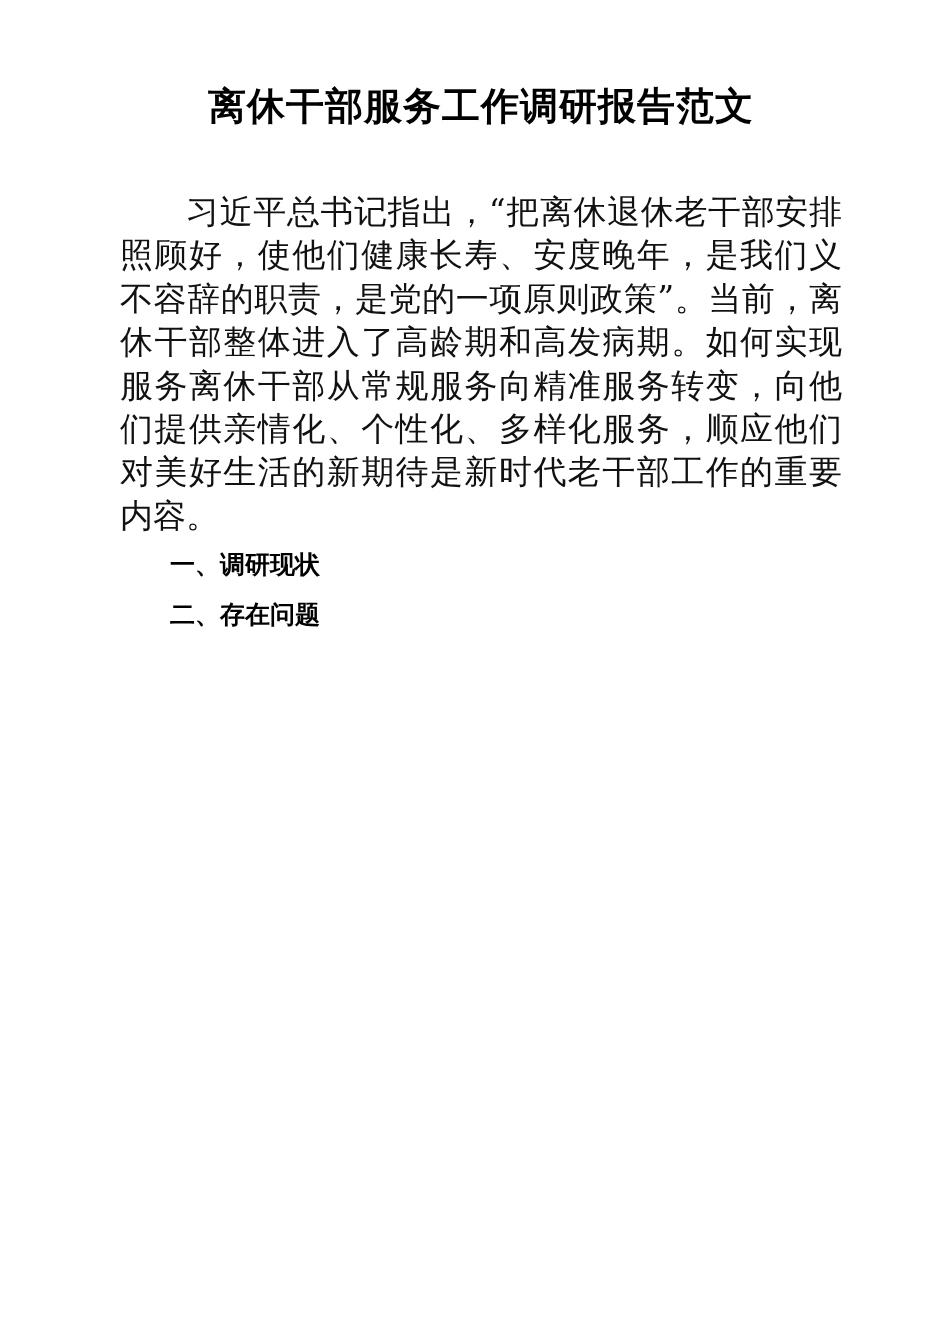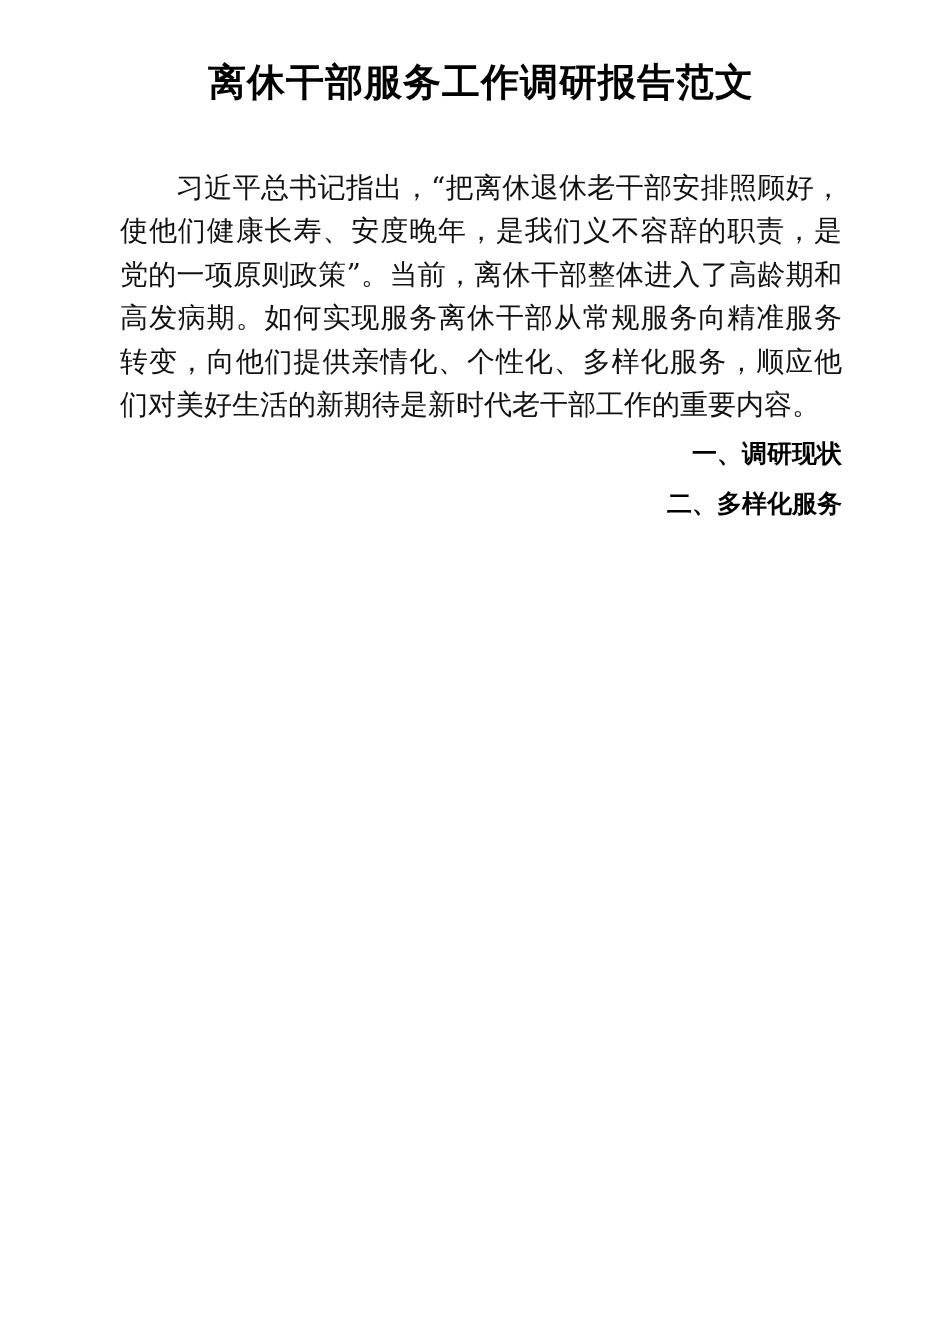--- a/index.html
+++ b/index.html
@@ -11,63 +11,63 @@
     width: 950px;
     height: 1344px;
     overflow: hidden;
     font-family: "DejaVu Serif", serif;
     color: #000000;
   }
   .page {
     box-sizing: border-box;
     width: 950px;
     height: 1344px;
-    padding: 56px 108px 0 120px;
+    padding: 80px 108px 0 120px;
     background: #ffffff;
   }
   .doc-title {
     margin: 0 0 58px 0;
     font-family: "DejaVu Serif", serif;
     font-weight: bold;
     font-size: 38px;
     line-height: 52px;
     text-align: center;
     letter-spacing: 1px;
     color: #000000;
   }
   .body-para {
     margin: 0;
     font-family: "DejaVu Serif", serif;
     font-weight: normal;
-    font-size: 28px;
+    font-size: 33px;
     line-height: 43.4px;
     text-align: justify;
     text-justify: inter-character;
     text-indent: 2em;
     color: #111111;
   }
   .section-heading {
     margin: 6px 0 2px 0;
     font-family: "DejaVu Sans", sans-serif;
     font-weight: bold;
     font-size: 25px;
     line-height: 43.4px;
     text-indent: 2em;
-    text-align: right;
+    text-align: left;
     color: #000000;
   }
 </style>
 </head>
 <body>
 
 <div class="page">
 
   <h1 class="doc-title">离休干部服务工作调研报告范文</h1>
 
   <p class="body-para">习近平总书记指出，“把离休退休老干部安排照顾好，使他们健康长寿、安度晚年，是我们义不容辞的职责，是党的一项原则政策”。当前，离休干部整体进入了高龄期和高发病期。如何实现服务离休干部从常规服务向精准服务转变，向他们提供亲情化、个性化、多样化服务，顺应他们对美好生活的新期待是新时代老干部工作的重要内容。</p>
 
   <h2 class="section-heading">一、调研现状</h2>
 
 
-  <h2 class="section-heading">二、多样化服务</h2>
+  <h2 class="section-heading">二、存在问题</h2>
 
 
 </div>
 
 </body></html>

